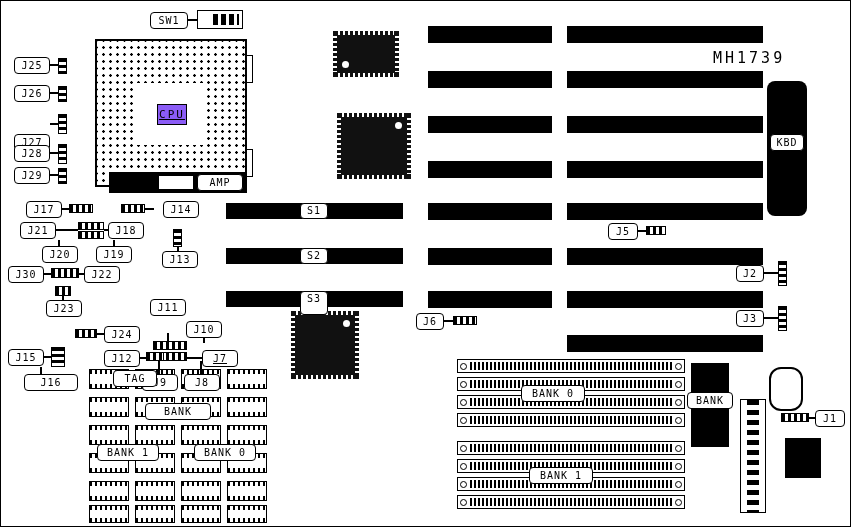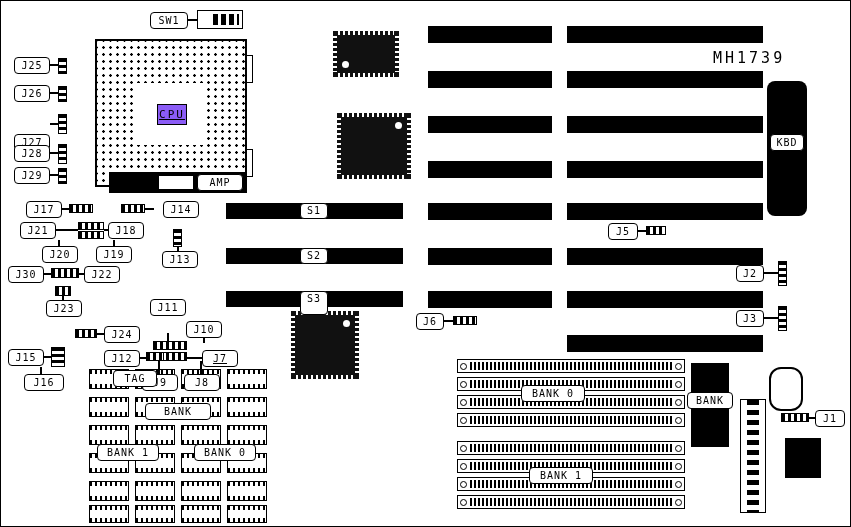--- a/index.html
+++ b/index.html
@@ -147,21 +147,21 @@
   <div class="pv" style="left:50px;top:346px;width:14px;height:20px;"></div>
 
   <div class="callout" style="left:103px;top:349px;width:36px;">J12</div>
   <div class="lead" style="left:139px;top:356px;width:6px;height:2px;"></div>
   <div class="ph" style="left:145px;top:351px;width:18px;height:9px;"></div>
 
   <div class="lead" style="left:186px;top:356px;width:15px;height:2px;"></div>
   <div class="callout" style="left:201px;top:349px;width:36px;text-decoration:underline;">J7</div>
 
   <div class="lead" style="left:39px;top:366px;width:2px;height:7px;"></div>
-  <div class="callout" style="left:23px;top:373px;width:40px;">J16</div>
+  <div class="callout" style="left:23px;top:373px;width:54px;">J16</div>
   <div class="lead" style="left:157px;top:360px;width:2px;height:13px;"></div>
   <div class="callout" style="left:141px;top:373px;width:36px;">J9</div>
   <div class="lead" style="left:199px;top:360px;width:2px;height:13px;"></div>
   <div class="callout" style="left:183px;top:373px;width:36px;">J8</div>
 
   <div class="dip" style="left:88px;top:368px;width:40px;height:20px;"></div>
   <div class="dip" style="left:134px;top:368px;width:40px;height:20px;"></div>
   <div class="dip" style="left:180px;top:368px;width:40px;height:20px;"></div>
   <div class="dip" style="left:226px;top:368px;width:40px;height:20px;"></div>
 

